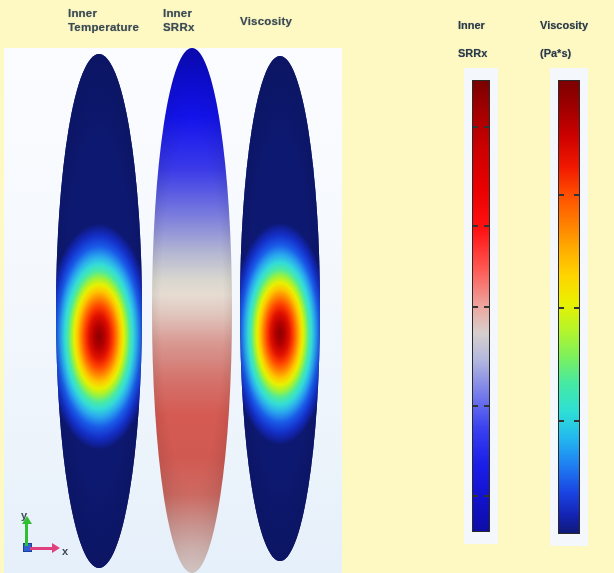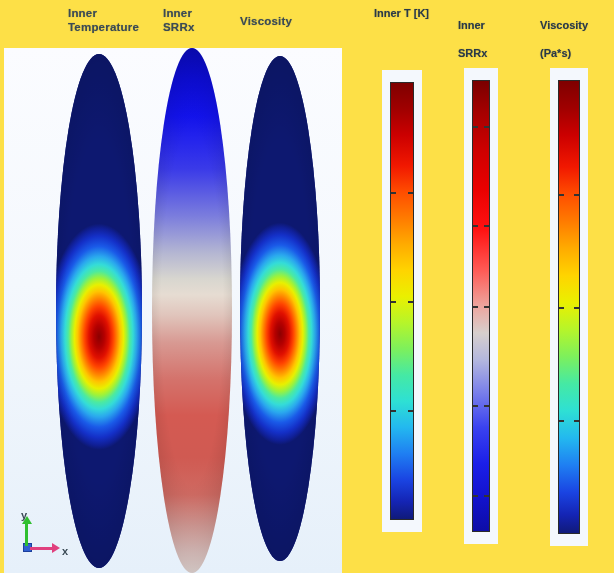--- a/index.html
+++ b/index.html
@@ -13,21 +13,21 @@
     overflow: hidden;
     font-family: "Liberation Sans", sans-serif;
     position: relative;
   }
 
   #root {
     position: absolute;
     left: 0; top: 0;
     width: 614px;
     height: 573px;
-    background: #fde047;
+    background: #fef9c3;
   }
 
   
   .viewport {
     position: absolute;
     left: 4px;
     top: 48px;
     width: 338px;
     height: 525px;
     background: linear-gradient(180deg, #fbfcff 0%, #f4f8fd 45%, #e6f0fa 100%);
@@ -264,33 +264,20 @@
       <div class="origin"></div>
       <div class="ax-y"></div>
       <div class="ax-y-head"></div>
       <div class="ax-x"></div>
       <div class="ax-x-head"></div>
       <div class="lbl lbl-y">y</div>
       <div class="lbl lbl-x">x</div>
     </div>
   </div>
 
-  <div class="cbar-group" style="left:374px; top:6px; width:64px; height:540px;">
-    <div class="cbar-title" style="left:0; width:64px;">Inner T [K]</div>
-    <div class="cbar-frame" style="left:8px; top:64px; width:40px; height:462px;">
-      <div class="cbar-strip grad-jet">
-        <div class="cbar-tick left" style="top:25%;"></div>
-          <div class="cbar-tick right" style="top:25%;"></div>
-        <div class="cbar-tick left" style="top:50%;"></div>
-          <div class="cbar-tick right" style="top:50%;"></div>
-        <div class="cbar-tick left" style="top:75%;"></div>
-          <div class="cbar-tick right" style="top:75%;"></div>
-      </div>
-    </div>
-  </div>
 
   <div class="cbar-group" style="left:458px; top:4px; width:58px; height:540px;">
     <div class="cbar-title" style="left:0; width:58px;">
       <div>Inner</div>
       <div>SRRx</div>
     </div>
     <div class="cbar-frame" style="left:6px; top:64px; width:34px; height:476px;">
       <div class="cbar-strip grad-bwr">
         <div class="cbar-tick left" style="top:10%;"></div>
           <div class="cbar-tick right" style="top:10%;"></div>

